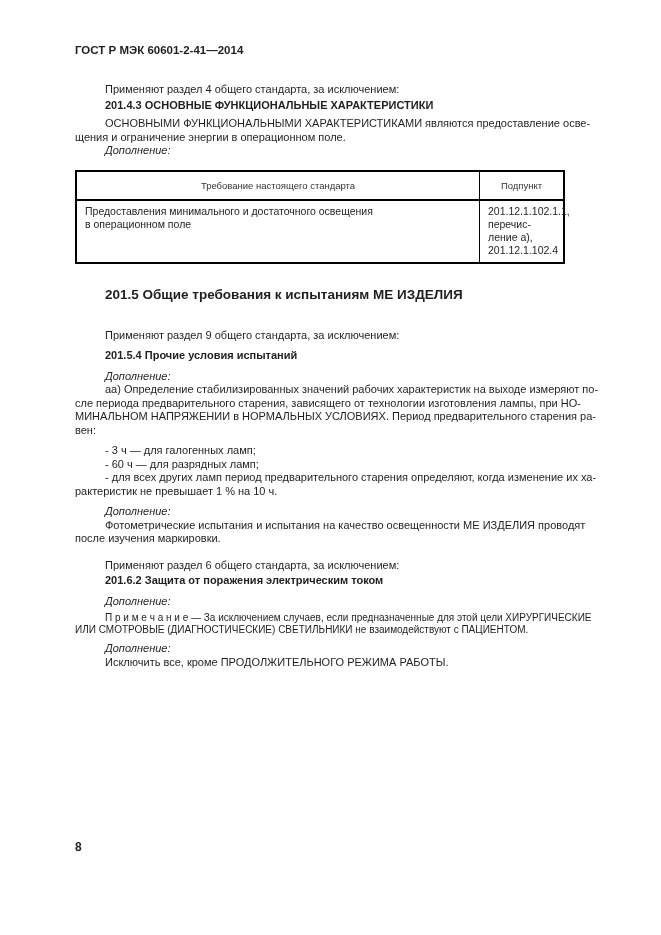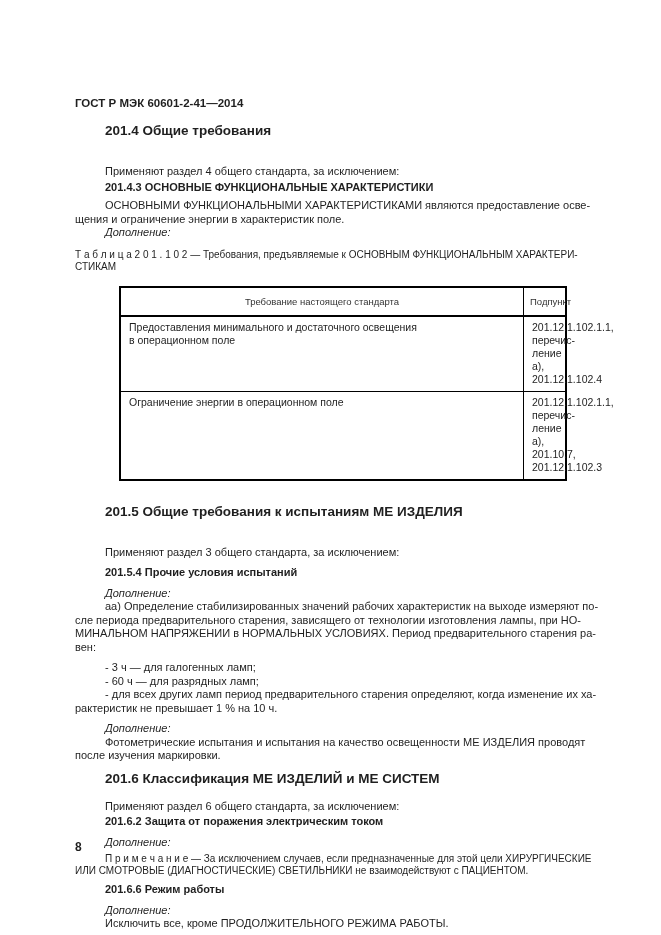--- a/index.html
+++ b/index.html
@@ -3,21 +3,21 @@
 <meta charset="utf-8">
 <style>
   html, body { margin: 0; padding: 0; background: #ffffff; }
   .page {
     position: relative;
     width: 661px;
     height: 935px;
     box-sizing: border-box;
     background: #ffffff;
     overflow: hidden;
-    padding: 96px 46px 0 75px;
+    padding: 43px 46px 0 75px;
     font-family: "Liberation Sans", "DejaVu Sans", sans-serif;
     color: #1f1f1f;
     border-radius: 32px;
   }
   .doc-code {
     font-size: 11.5px;
     font-weight: bold;
     line-height: 14px;
     margin: 0;
   }
@@ -51,23 +51,22 @@
   }
   .small-note {
     font-size: 10px;
     line-height: 11.5px;
     margin: 0;
     white-space: pre-line;
     text-indent: 30px;
   }
   .req-table {
     border-collapse: collapse;
-    width: 448px;
+    width: 490px;
     table-layout: fixed;
-    margin-left: 44px;
   }
   .req-table th, .req-table td {
     border: 1px solid #000;
   }
   .req-table {
     border: 2px solid #000;
   }
   .req-table thead th {
     border-bottom: 2px solid #000;
     font-weight: normal;
@@ -105,73 +104,62 @@
     font-weight: bold;
   }
 </style>
 </head>
 <body>
 
 <div class="page">
 
   <div class="doc-code">ГОСТ Р МЭК 60601-2-41—2014</div>
 
-  <h1 class="h-big mt-13">201.4 Общие требования</h1>
   <p class="para indent mt-15">Применяют раздел 4 общего стандарта, за исключением:</p>
   <h2 class="h-sub mt-6">201.4.3 ОСНОВНЫЕ ФУНКЦИОНАЛЬНЫЕ ХАРАКТЕРИСТИКИ</h2>
   <p class="para indent mt-5">ОСНОВНЫМИ ФУНКЦИОНАЛЬНЫМИ ХАРАКТЕРИСТИКАМИ являются предоставление осве-
-щения и ограничение энергии в характеристик поле.</p>
+щения и ограничение энергии в операционном поле.</p>
   <p class="para indent supplement">Дополнение:</p>
 
-  <p class="table-caption mt-9">Т а б л и ц а   2 0 1 . 1 0 2  —  Требования, предъявляемые к ОСНОВНЫМ ФУНКЦИОНАЛЬНЫМ ХАРАКТЕРИ-
-СТИКАМ</p>
   <table class="req-table mt-12">
     <thead>
       <tr>
         <th class="col-req">Требование настоящего стандарта</th>
         <th>Подпункт</th>
       </tr>
     </thead>
     <tbody>
       <tr>
         <td>Предоставления минимального и достаточного освещения
 в операционном поле</td>
         <td>201.12.1.102.1.1, перечис-
 ление а),
 201.12.1.102.4</td>
       </tr>
-      <tr>
-        <td>Ограничение энергии в операционном поле</td>
-        <td>201.12.1.102.1.1, перечис-
-ление а),
-201.10.7, 201.12.1.102.3</td>
-      </tr>
     </tbody>
   </table>
 
   <h1 class="h-big mt-23">201.5 Общие требования к испытаниям МЕ ИЗДЕЛИЯ</h1>
-  <p class="para indent mt-15">Применяют раздел 3 общего стандарта, за исключением:</p>
+  <p class="para indent mt-15">Применяют раздел 9 общего стандарта, за исключением:</p>
   <h2 class="h-sub mt-7">201.5.4 Прочие условия испытаний</h2>
   <p class="para indent supplement mt-7">Дополнение:</p>
   <p class="para indent">аа) Определение стабилизированных значений рабочих характеристик на выходе измеряют по-
 сле периода предварительного старения, зависящего от технологии изготовления лампы, при НО-
 МИНАЛЬНОМ НАПРЯЖЕНИИ в НОРМАЛЬНЫХ УСЛОВИЯХ. Период предварительного старения ра-
 вен:</p>
   <p class="para indent mt-7">- 3 ч — для галогенных ламп;</p>
   <p class="para indent">- 60 ч — для разрядных ламп;</p>
   <p class="para indent">- для всех других ламп период предварительного старения определяют, когда изменение их ха-
 рактеристик не превышает 1 % на 10 ч.</p>
   <p class="para indent supplement mt-7">Дополнение:</p>
   <p class="para indent">Фотометрические испытания и испытания на качество освещенности МЕ ИЗДЕЛИЯ проводят
 после изучения маркировки.</p>
 
-  <h1 class="h-big mt-8">201.6 Классификация МЕ ИЗДЕЛИЙ и МЕ СИСТЕМ</h1>
   <p class="para indent mt-13">Применяют раздел 6 общего стандарта, за исключением:</p>
   <h2 class="h-sub mt-6">201.6.2 Защита от поражения электрическим током</h2>
   <p class="para indent supplement mt-7">Дополнение:</p>
   <p class="small-note mt-4">П р и м е ч а н и е  —  За исключением случаев, если предназначенные для этой цели ХИРУРГИЧЕСКИЕ
 ИЛИ СМОТРОВЫЕ (ДИАГНОСТИЧЕСКИЕ) СВЕТИЛЬНИКИ не взаимодействуют с ПАЦИЕНТОМ.</p>
-  <h2 class="h-sub mt-7">201.6.6 Режим работы</h2>
   <p class="para indent supplement mt-7">Дополнение:</p>
   <p class="para indent">Исключить все, кроме ПРОДОЛЖИТЕЛЬНОГО РЕЖИМА РАБОТЫ.</p>
 
   <div class="page-number">8</div>
 </div>
 
 </body></html>

